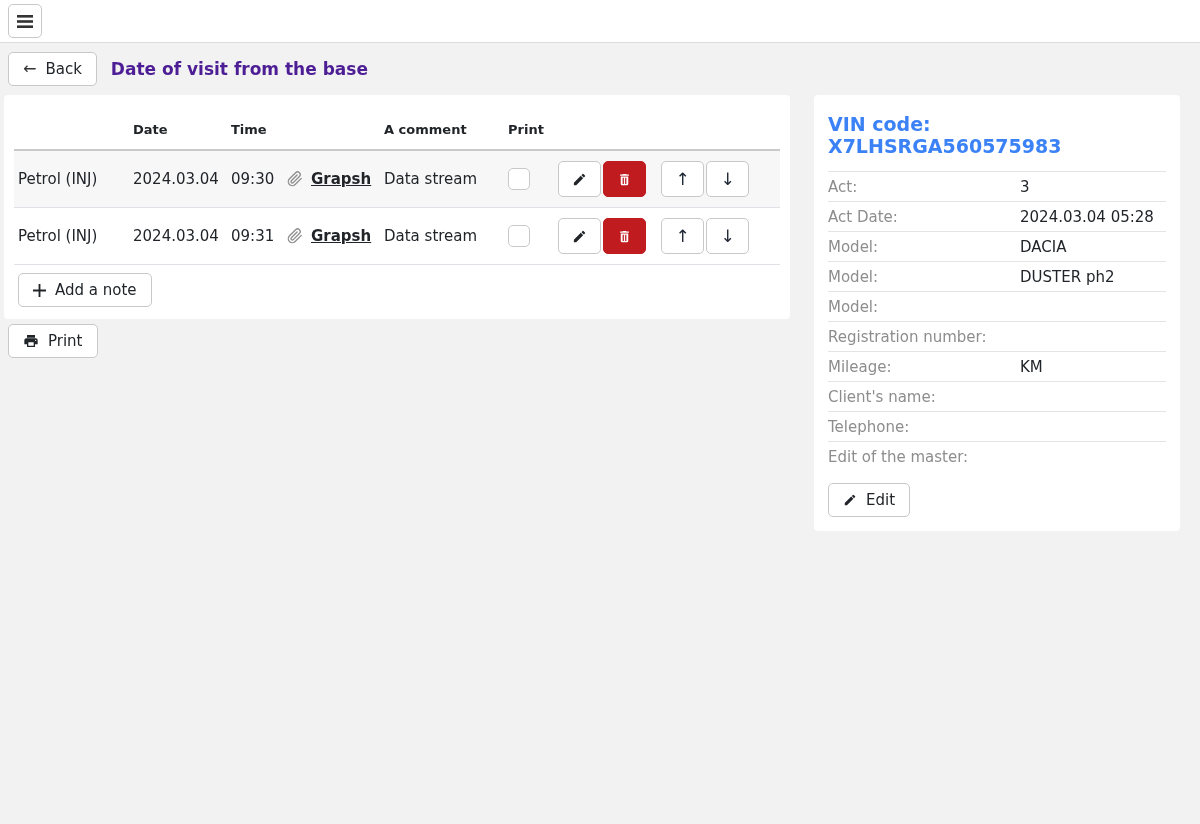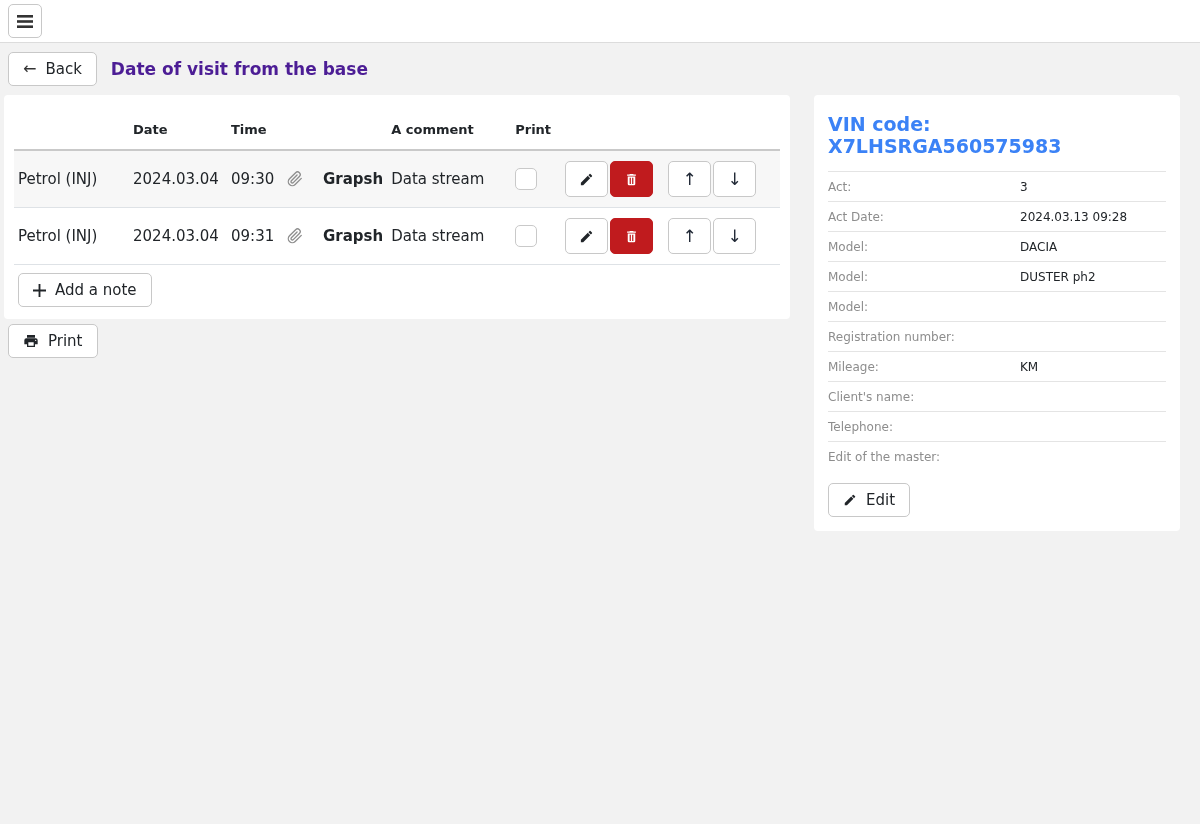--- a/index.html
+++ b/index.html
@@ -82,21 +82,21 @@
     border-bottom: 2px solid #c9c9c9;
   }
   .visits td {
     padding: 10px 4px;
     height: 44px;
     border-bottom: 1px solid #dee2e6;
     vertical-align: middle;
     font-size: 15px;
   }
   .visits tbody tr:nth-child(odd) { background: #f7f7f7; }
-  .attach-cell { display: flex; align-items: center; gap: 20px; }
+  .attach-cell { display: flex; align-items: center; gap: 8px; text-decoration: underline; }
   .attach-link { font-weight: 700; color: #212529; text-decoration: none; cursor: pointer; }
   .checkbox {
     width: 22px; height: 22px;
     background: #fff;
     border: 1px solid #c9c9c9;
     border-radius: 5px;
     cursor: pointer;
   }
   .row-actions { display: flex; align-items: center; }
   .row-btn {
@@ -118,21 +118,21 @@
   .add-note-wrap { padding: 8px 4px 2px; }
   .below-card { margin: 5px 0 0 4px; }
 
   
   .vin-title { font-size: 19px; font-weight: 700; margin: 6px 0 14px; color: #3b82f6; }
   .field-row {
     display: flex;
     align-items: center;
     height: 30px;
     border-top: 1px solid #e4e4e4;
-    font-size: 12px;
+    font-size: 15px;
   }
   .field-label { width: 192px; color: #8d8d8d; flex: 0 0 192px; }
   .field-value { color: #212529; }
   .edit-wrap { margin-top: 12px; }
 
   svg { display: block; }
 </style>
 </head>
 <body>
 
@@ -298,21 +298,21 @@
   <div class="card vehicle-card">
     <div class="vin-title">VIN code: X7LHSRGA560575983</div>
 
     <div>
       <div class="field-row">
         <span class="field-label">Act:</span>
         <span class="field-value">3</span>
       </div>
       <div class="field-row">
         <span class="field-label">Act Date:</span>
-        <span class="field-value">2024.03.13 09:28</span>
+        <span class="field-value">2024.03.04 05:28</span>
       </div>
       <div class="field-row">
         <span class="field-label">Model:</span>
         <span class="field-value">DACIA</span>
       </div>
       <div class="field-row">
         <span class="field-label">Model:</span>
         <span class="field-value">DUSTER ph2</span>
       </div>
       <div class="field-row">

